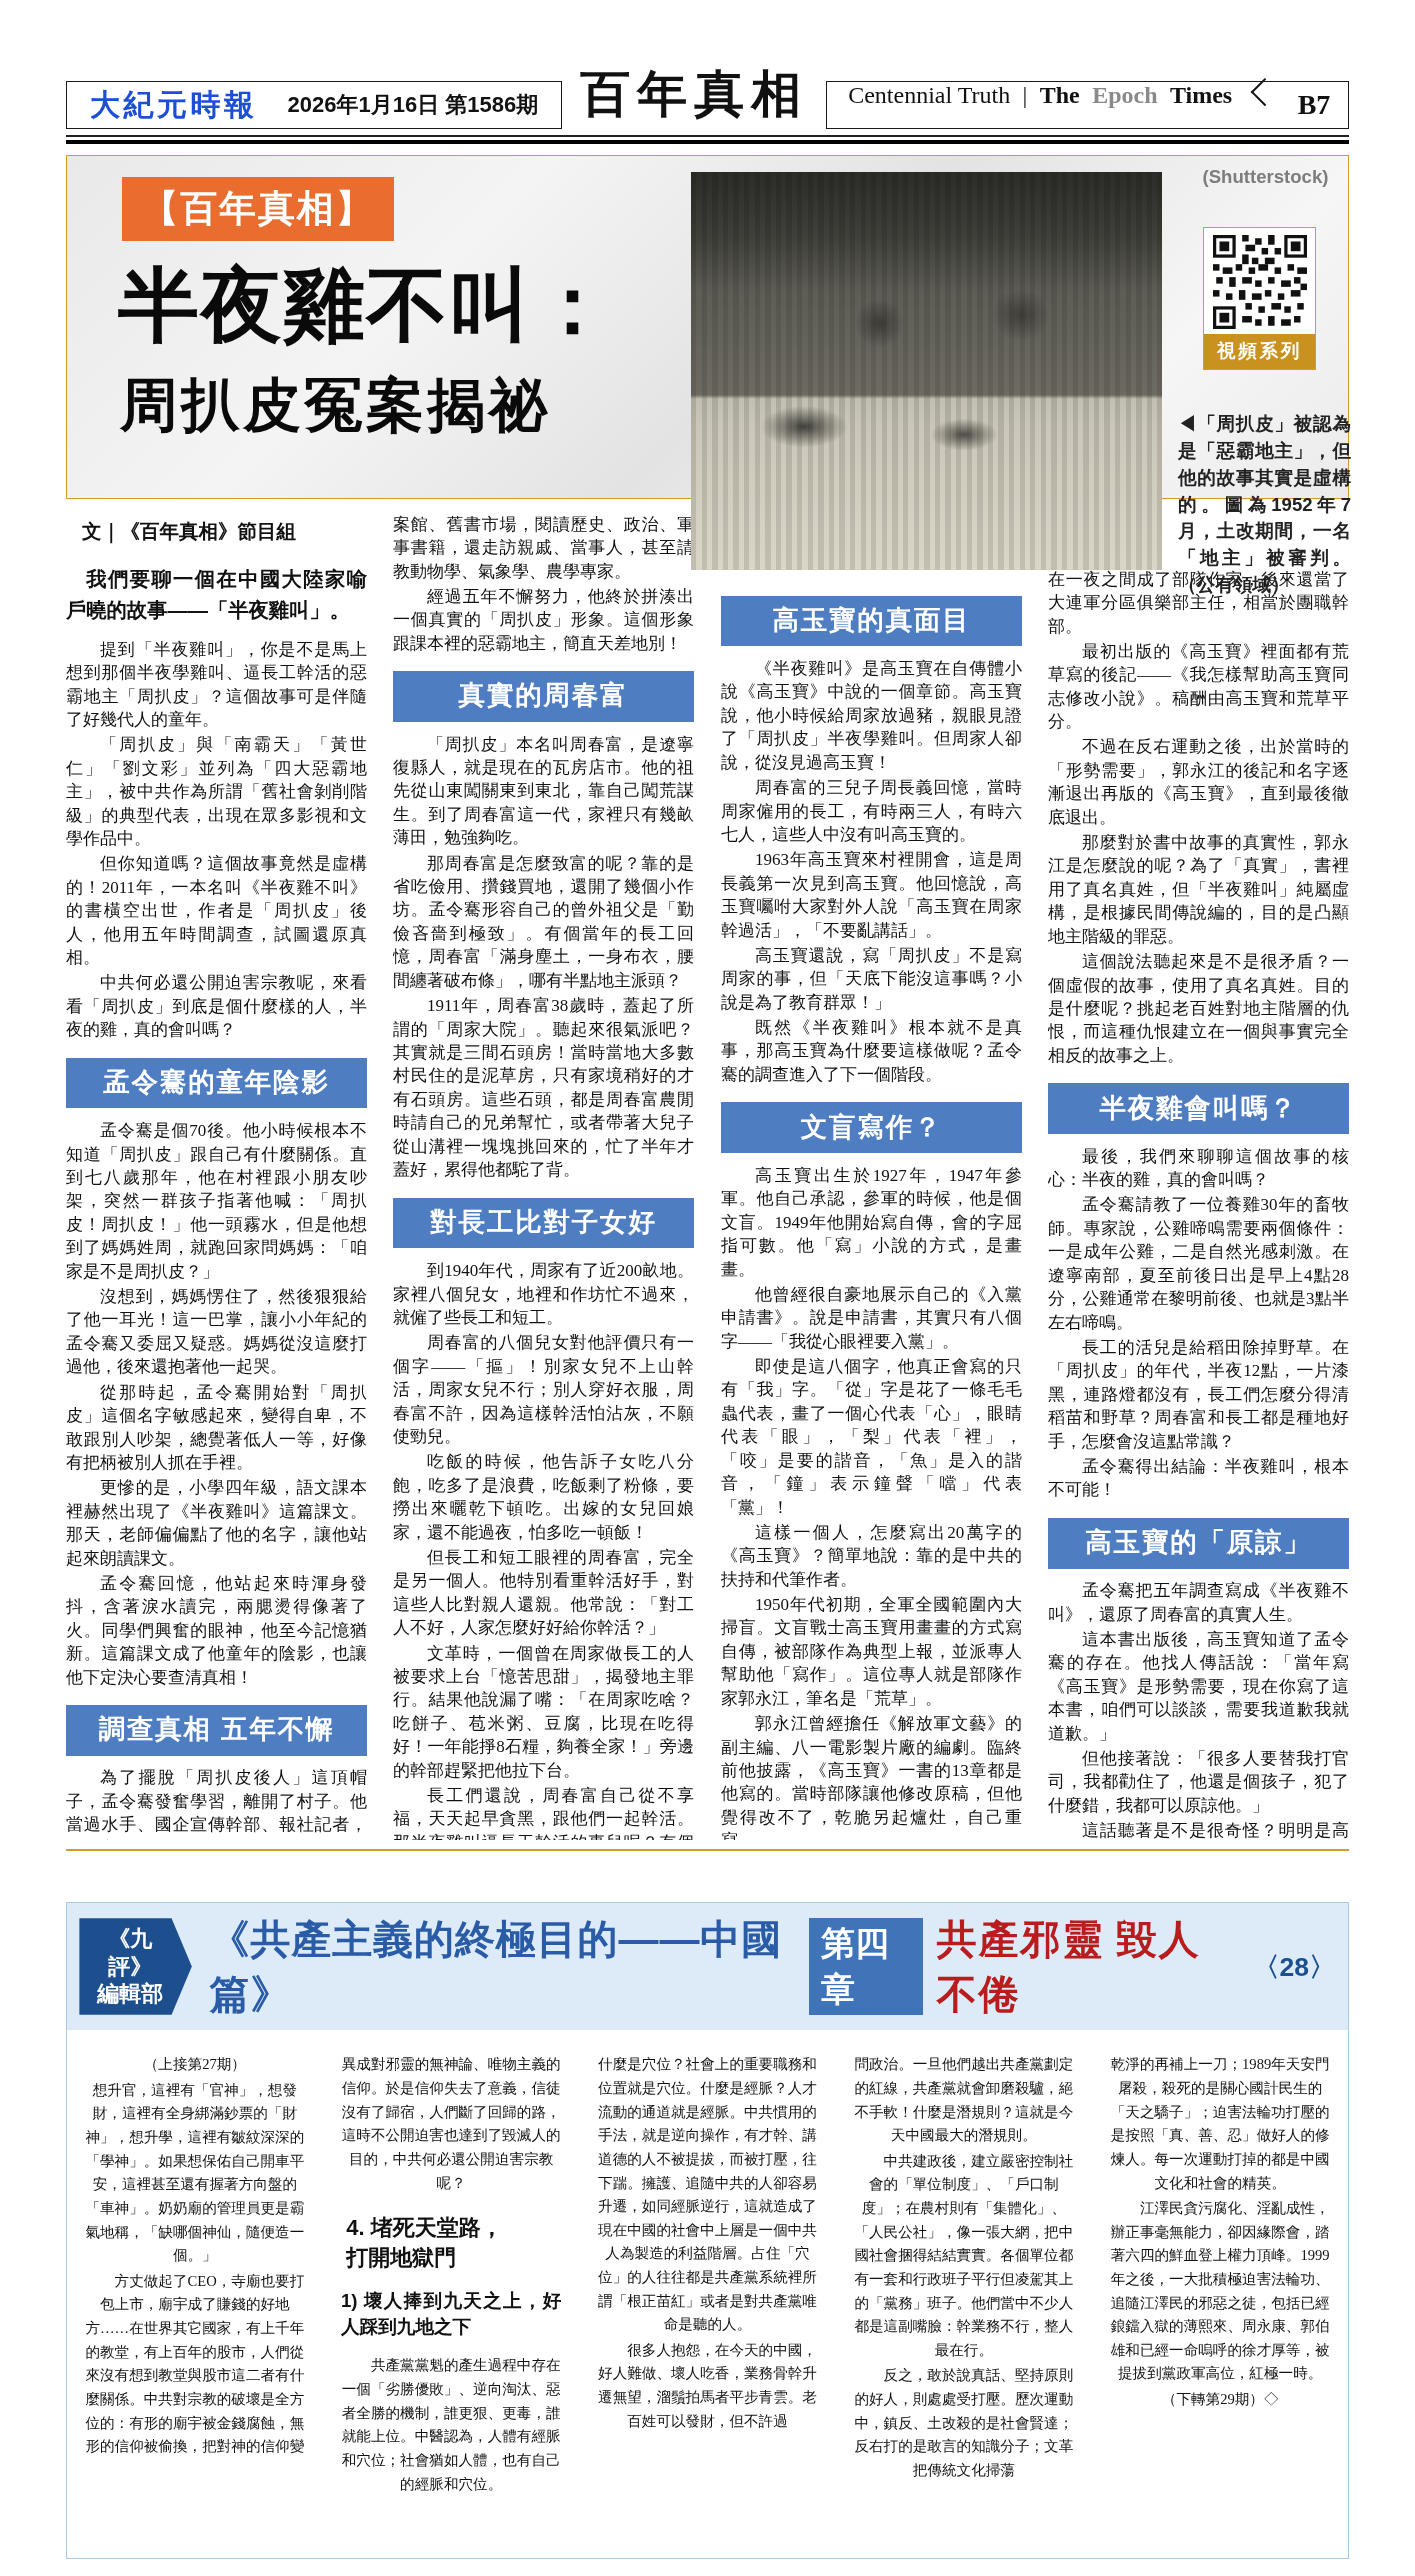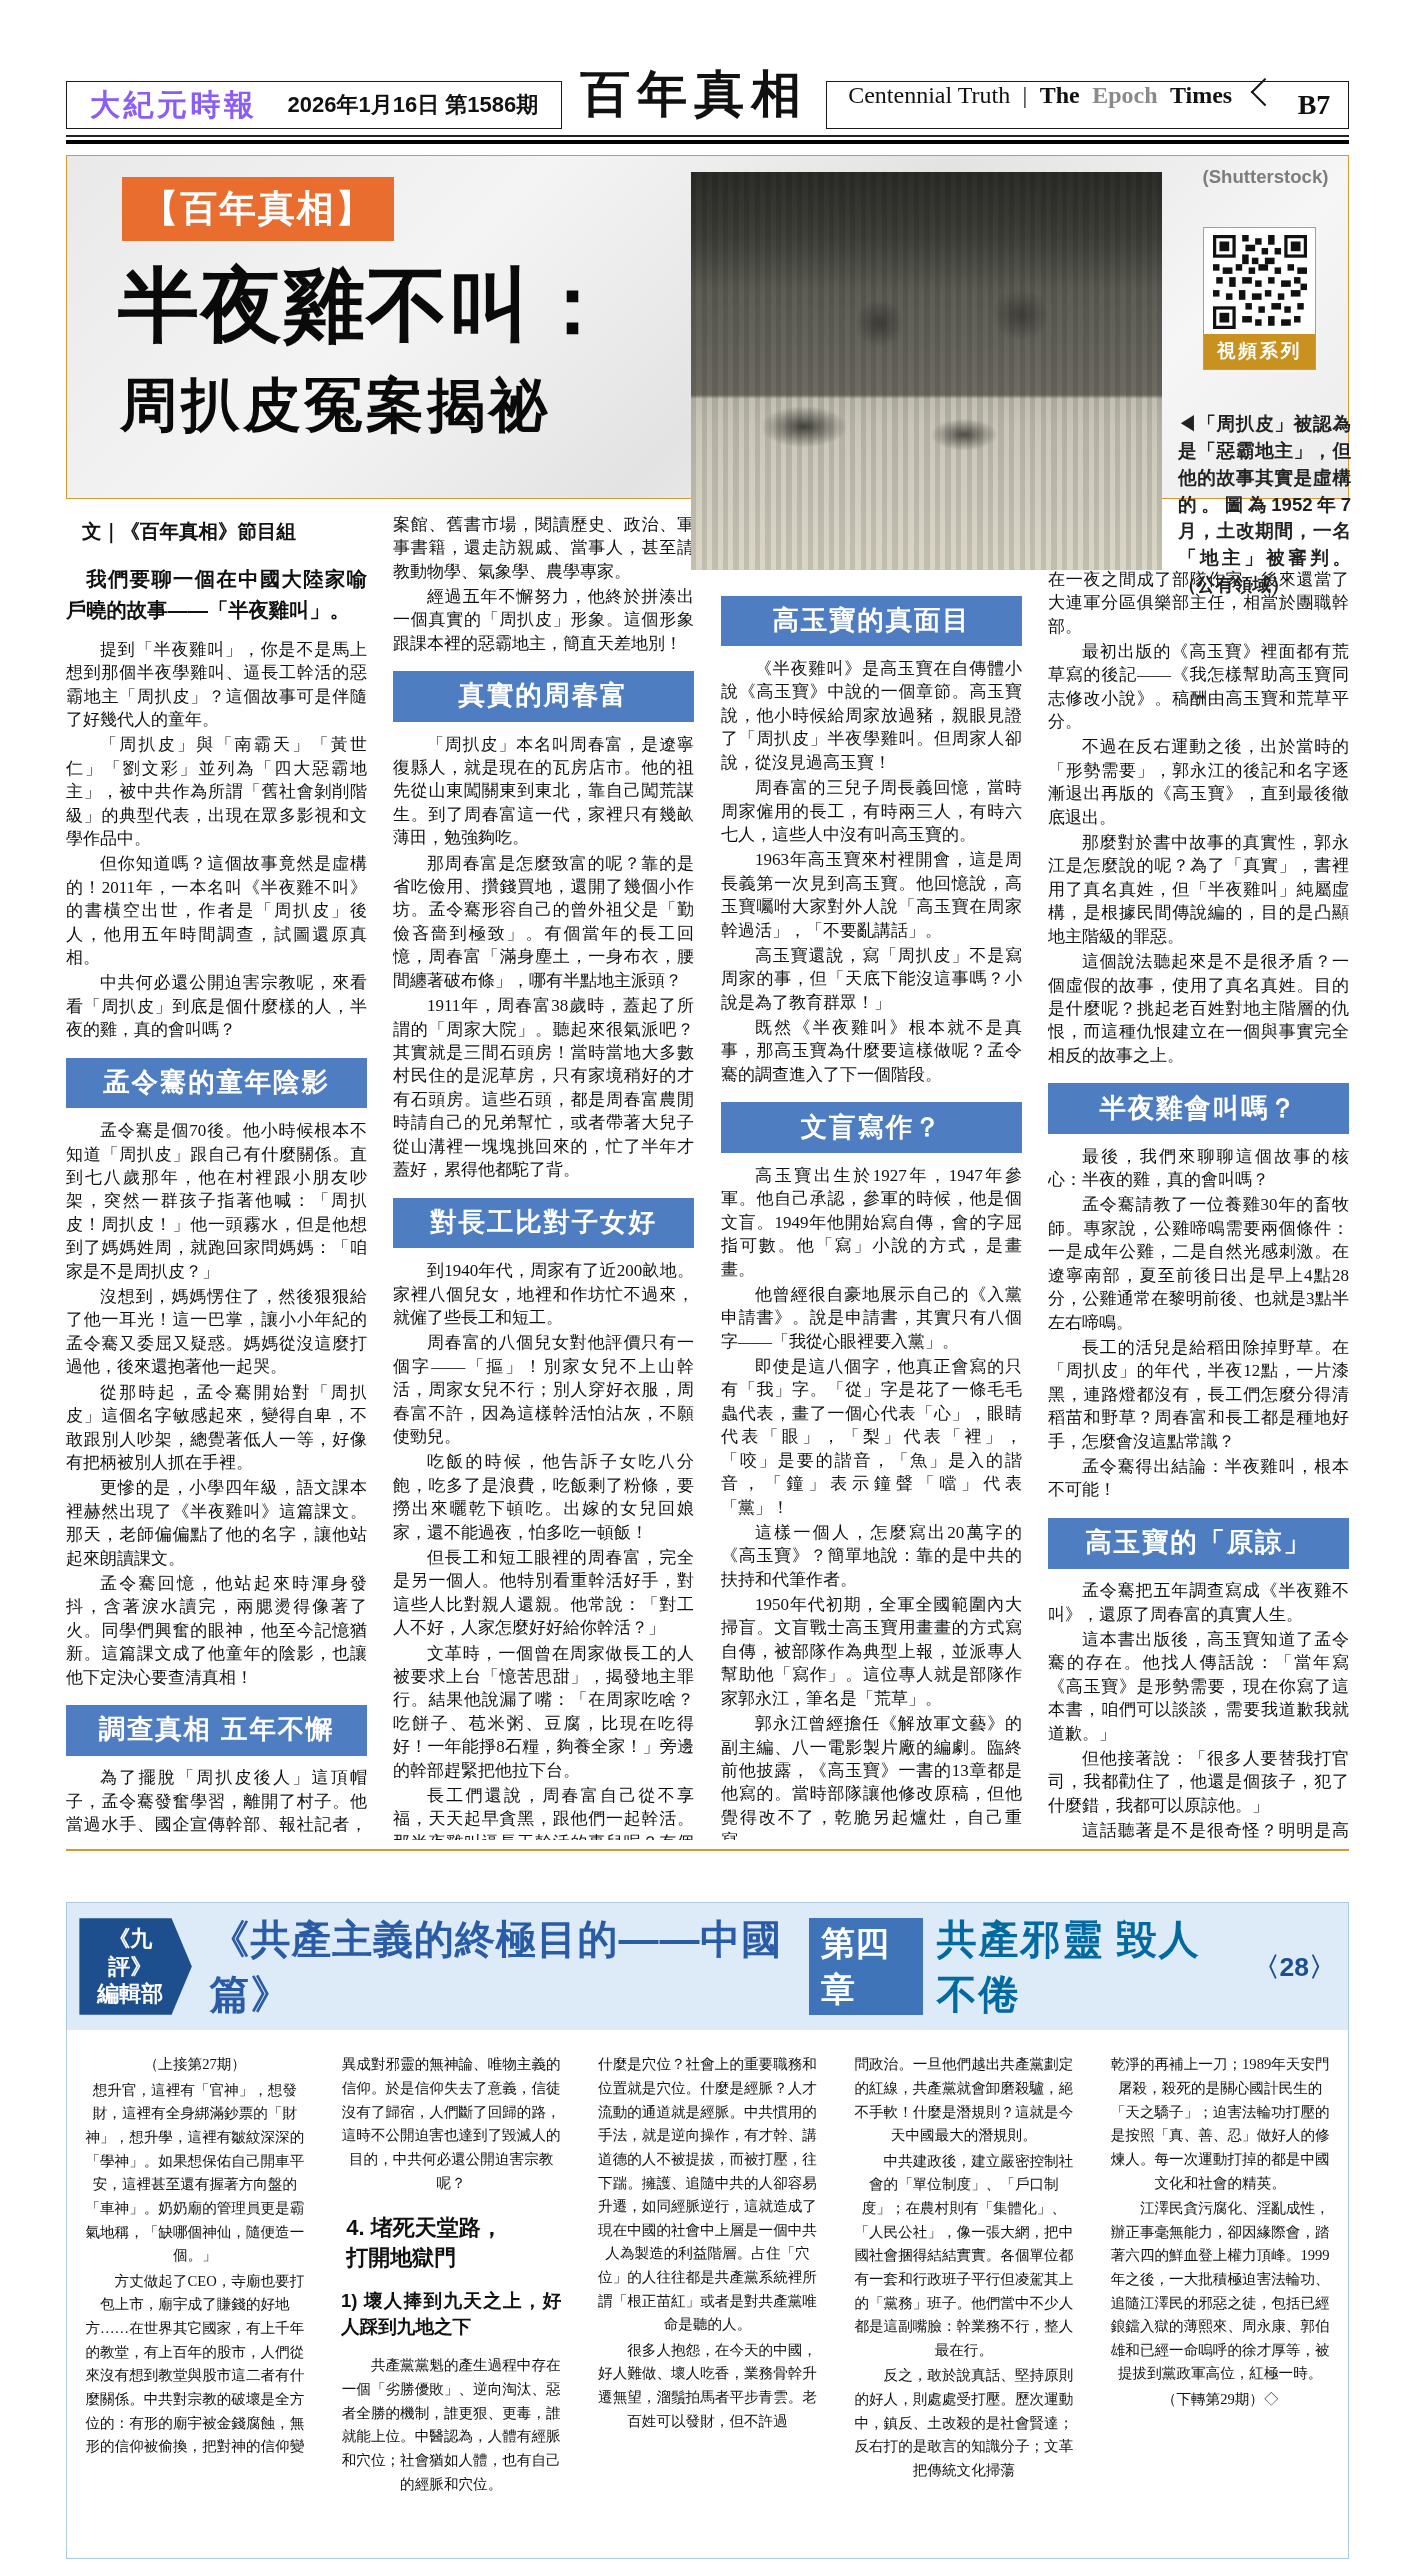--- a/index.html
+++ b/index.html
@@ -2,21 +2,21 @@
 <html style="font-size:14px"><head>
 <meta charset="utf-8">
 <style>
   html,body{margin:0;padding:0;background:#ffffff;}
   body{width:1415px;height:2576px;font-family:"Liberation Serif",serif;color:#111;overflow:hidden;}
   .page{padding:81px 66px 0 66px;position:relative;}
 
   
   .masthead{display:flex;align-items:stretch;height:48px;}
   .m-left{border:1.8px solid #1a1a1a;display:flex;align-items:center;gap:30px;padding:0 23px;}
-  .m-logo{font-family:"Liberation Serif",serif;font-weight:900;font-size:30px;color:#8b5cf6;letter-spacing:3.5px;}
+  .m-logo{font-family:"Liberation Serif",serif;font-weight:900;font-size:30px;color:#1d4ed8;letter-spacing:3.5px;}
   .m-date{font-family:"Liberation Sans",sans-serif;font-size:22px;font-weight:600;color:#111;}
   .m-center{flex:1;text-align:center;font-family:"Liberation Sans",sans-serif;font-weight:900;font-size:50px;letter-spacing:7px;line-height:44px;margin-top:-8.8px;}
   .m-right{border:1.8px solid #1a1a1a;display:flex;align-items:flex-start;font-family:"Liberation Serif",serif;font-size:24px;}
   .m-right .en{padding:0 14px 0 21px;display:flex;align-items:center;gap:12.4px;}
   .m-right .epoch{color:#8a8a8a;font-weight:700;}
   .m-right .times{font-weight:700;}
   .chev{width:17.7px;height:17.7px;border-left:2.7px solid #111;border-bottom:2.7px solid #111;transform:rotate(45deg);margin:0 5.3px 0 8.8px;}
   .b7{font-size:28px;font-weight:700;padding:0 17.7px;align-self:stretch;display:flex;align-items:center;}
   .rule1{height:1.8px;background:#222;margin-top:6.2px;}
   .rule2{height:4.4px;background:#000;margin-top:2.7px;}
@@ -62,21 +62,21 @@
   .gold-rule{height:1.8px;background:#d9992e;margin-top:5.3px;}
 
   
   .fsec{margin-top:51px;border:1.8px solid #a9c9e5;background:#fff;}
   .fhead{display:flex;align-items:center;background:#dcebf7;padding:8.8px 12.4px;}
   .fbadge{background:#1d4f8e;color:#fff;text-align:center;font-family:"Liberation Sans",sans-serif;
     font-weight:800;font-size:22px;line-height:1.25;padding:7px 23px 7px 12.4px;
     clip-path:polygon(0 0,82% 0,100% 50%,82% 100%,0 100%);}
   .ftitle{color:#2a5ba6;font-family:"Liberation Sans",sans-serif;font-weight:900;font-size:40px;margin-left:17.7px;letter-spacing:0.9px;}
   .fchbox{background:#3f74b8;color:#fff;font-family:"Liberation Sans",sans-serif;font-weight:800;font-size:34px;padding:2.7px 12.4px;margin-left:26.5px;}
-  .fchtitle{color:#0369a1;font-family:"Liberation Sans",sans-serif;font-weight:900;font-size:40px;margin-left:14px;letter-spacing:1.8px;}
+  .fchtitle{color:#b91c1c;font-family:"Liberation Sans",sans-serif;font-weight:900;font-size:40px;margin-left:14px;letter-spacing:1.8px;}
   .fno{color:#1d4f8e;font-family:"Liberation Sans",sans-serif;font-weight:700;font-size:26.5px;margin-left:12.4px;}
   .fcols{display:flex;gap:36px;padding:23px 17.7px 19.5px 17.7px;height:485px;overflow:hidden;}
   .fcol{width:232px;font-size:14.6px;line-height:1.62;text-align:justify;overflow:hidden;}
   .fcol p{margin:0 0 1.8px 0;text-indent:2em;text-align:center;}
   .fcol p.cont{text-indent:0;}
   .sub1{font-family:"Liberation Sans",sans-serif;font-weight:800;font-size:22px;line-height:1.35;
     white-space:pre-line;margin:17.7px 0 16px 0;padding-left:5.3px;}
   .sub2{font-family:"Liberation Sans",sans-serif;font-weight:800;font-size:18.6px;line-height:1.4;margin:0 0 14px 0;}
   .endnote{text-align:right;text-indent:0 !important;}
 </style>

